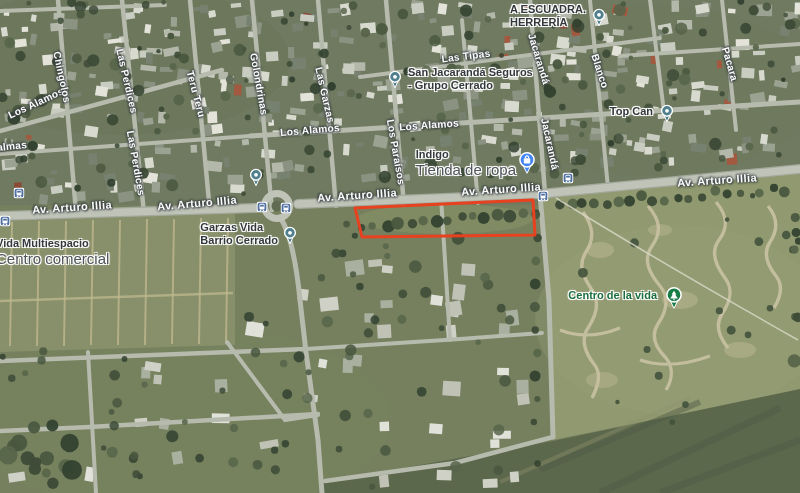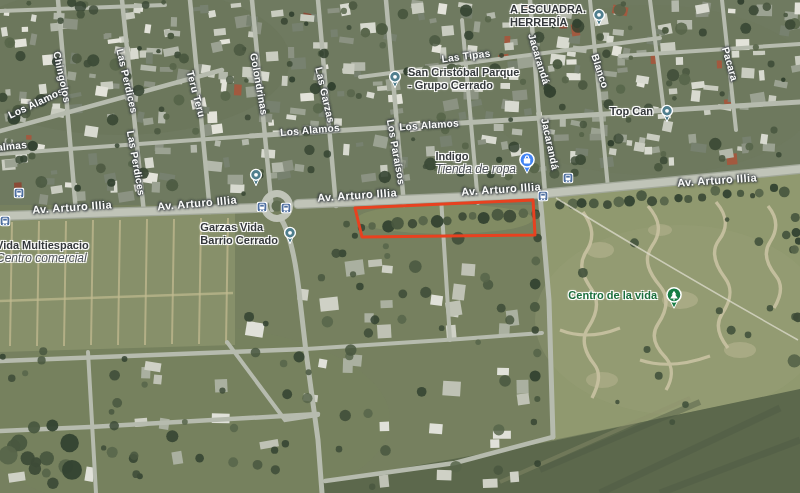--- a/index.html
+++ b/index.html
@@ -6,21 +6,21 @@
   .map{position:relative;width:800px;height:493px;overflow:hidden;font-family:"Liberation Sans",sans-serif;cursor:grab;}
   .map svg.terrain{position:absolute;left:0;top:0;pointer-events:none;}
   #labels{position:absolute;left:0;top:0;width:800px;height:493px;}
   .rl{position:absolute;white-space:nowrap;font-size:10.2px;font-weight:bold;color:#fcfdfb;letter-spacing:.25px;z-index:2;
       text-shadow:0 0 2px rgba(58,63,68,.95),0 0 3px rgba(58,63,68,.85),1px 1px 2px rgba(58,63,68,.9),-1px -1px 2px rgba(58,63,68,.75);}
   .rl.big{font-size:11px;letter-spacing:.4px;}
   .poi-text{position:absolute;font-size:11px;font-weight:bold;color:#34383b;line-height:1.14;white-space:nowrap;z-index:4;
       text-shadow:-1px -1px 0 rgba(255,255,255,.95),1px -1px 0 rgba(255,255,255,.95),-1px 1px 0 rgba(255,255,255,.95),1px 1px 0 rgba(255,255,255,.95),0 0 3px #fff;}
   .poi-text.green{color:#1b6e3d;}
   .poi-text.alignr{}
-  .poi-sub{font-size:12px;font-weight:normal;color:#4f545a;font-style:italic;}
+  .poi-sub{font-size:15px;font-weight:normal;color:#4f545a;}
   .marker{position:absolute;z-index:3;line-height:0;}
   .bus{position:absolute;z-index:3;line-height:0;}
 </style>
 </head>
 <body>
 
 <div class="map">
   <svg class="terrain" width="800" height="493" viewBox="0 0 800 493">
 
     <g id="terrain">
@@ -835,21 +835,21 @@
       <div class="poi-text alignr" style="left: 586px; top: 16px; transform: translate(-100%, -50%);">
         <div>A ESCUADRA.</div>
         <div>HERRERÍA</div>
       </div>
       <span class="marker" style="left: 395px; top: 77px; transform: translate(-50%, -38%);"><svg width="15" height="19" viewBox="0 0 15 19">
     <path d="M7.5 18 L4.6 11.6 L10.4 11.6 Z" fill="#507f8e" stroke="#fff" stroke-width="1"></path>
     <circle cx="7.5" cy="7" r="5.4" fill="#507f8e" stroke="#fff" stroke-width="1.4"></circle>
     <circle cx="7.5" cy="7" r="1.9" fill="#fff"></circle>
         </svg></span>
       <div class="poi-text" style="left: 408px; top: 79px; transform: translate(0px, -50%);">
-        <div>San Cristóbal Parque</div>
+        <div>San Jacarandá Seguros</div>
         <div>- Grupo Cerrado</div>
       </div>
       <span class="marker" style="left: 667px; top: 111px; transform: translate(-50%, -38%);"><svg width="15" height="19" viewBox="0 0 15 19">
     <path d="M7.5 18 L4.6 11.6 L10.4 11.6 Z" fill="#507f8e" stroke="#fff" stroke-width="1"></path>
     <circle cx="7.5" cy="7" r="5.4" fill="#507f8e" stroke="#fff" stroke-width="1.4"></circle>
     <circle cx="7.5" cy="7" r="1.9" fill="#fff"></circle>
         </svg></span>
       <div class="poi-text alignr" style="left: 653px; top: 111px; transform: translate(-100%, -50%);">
         <div>Top Can</div>
       </div>

